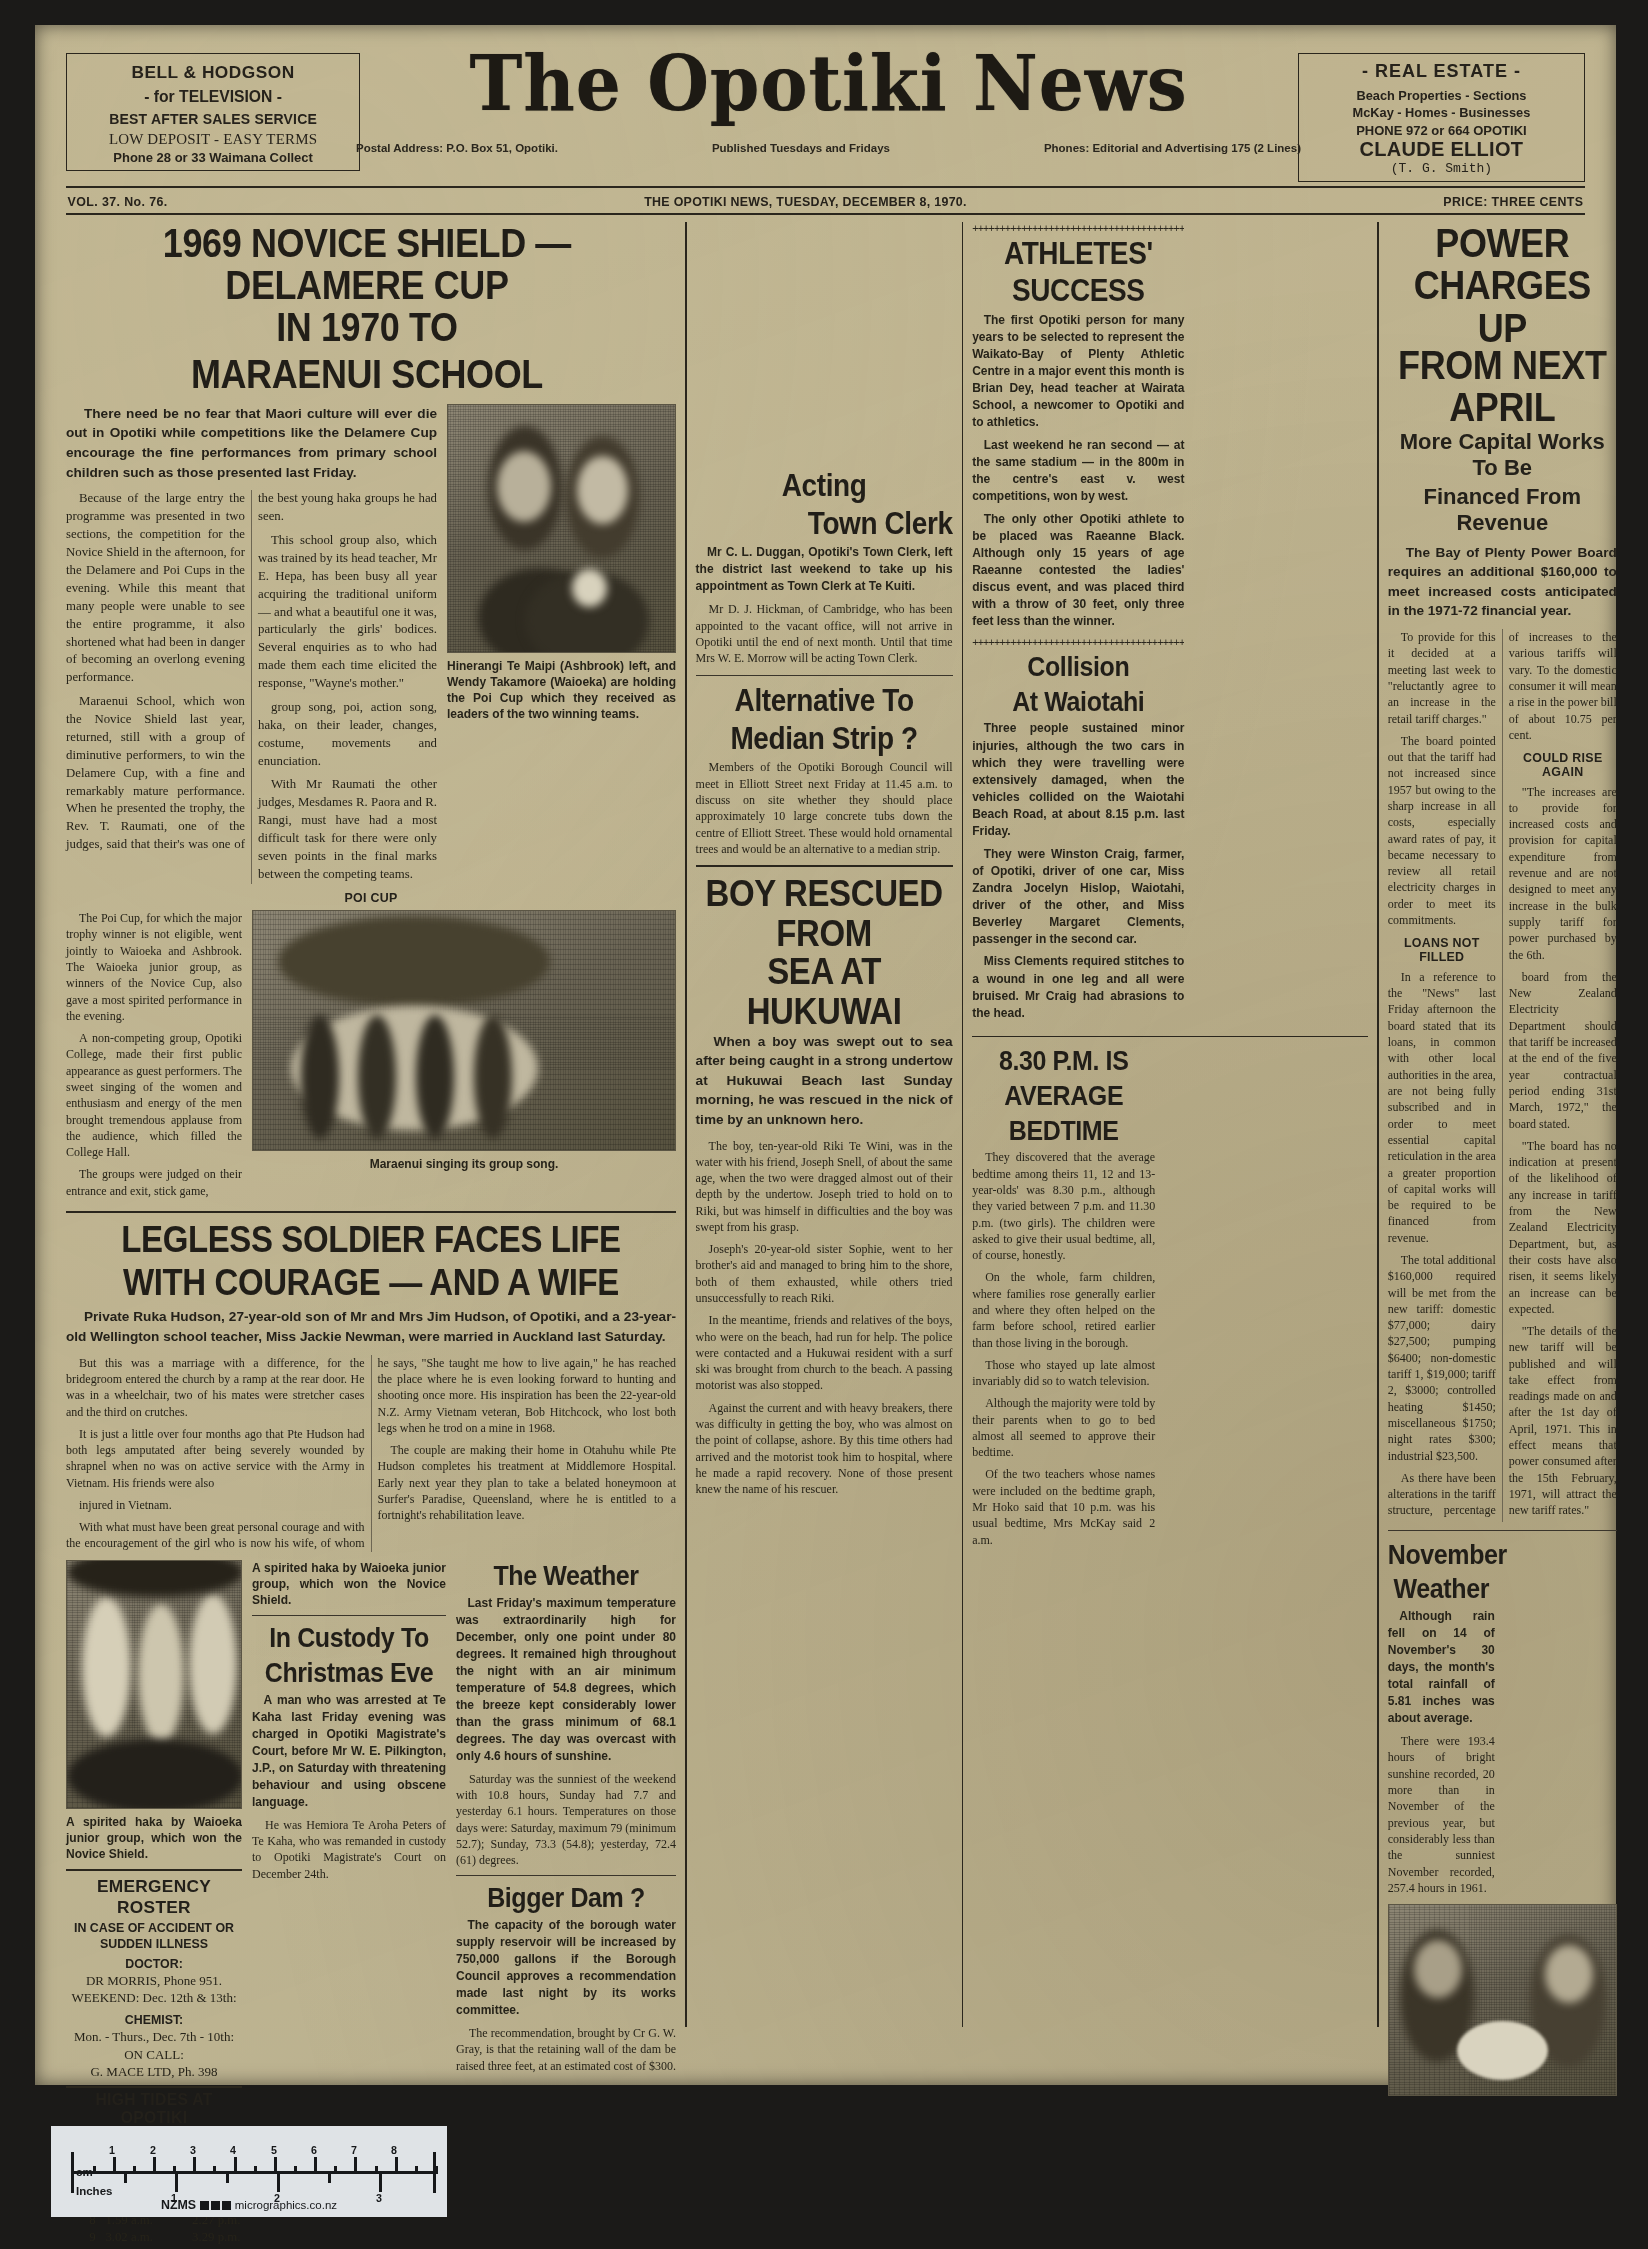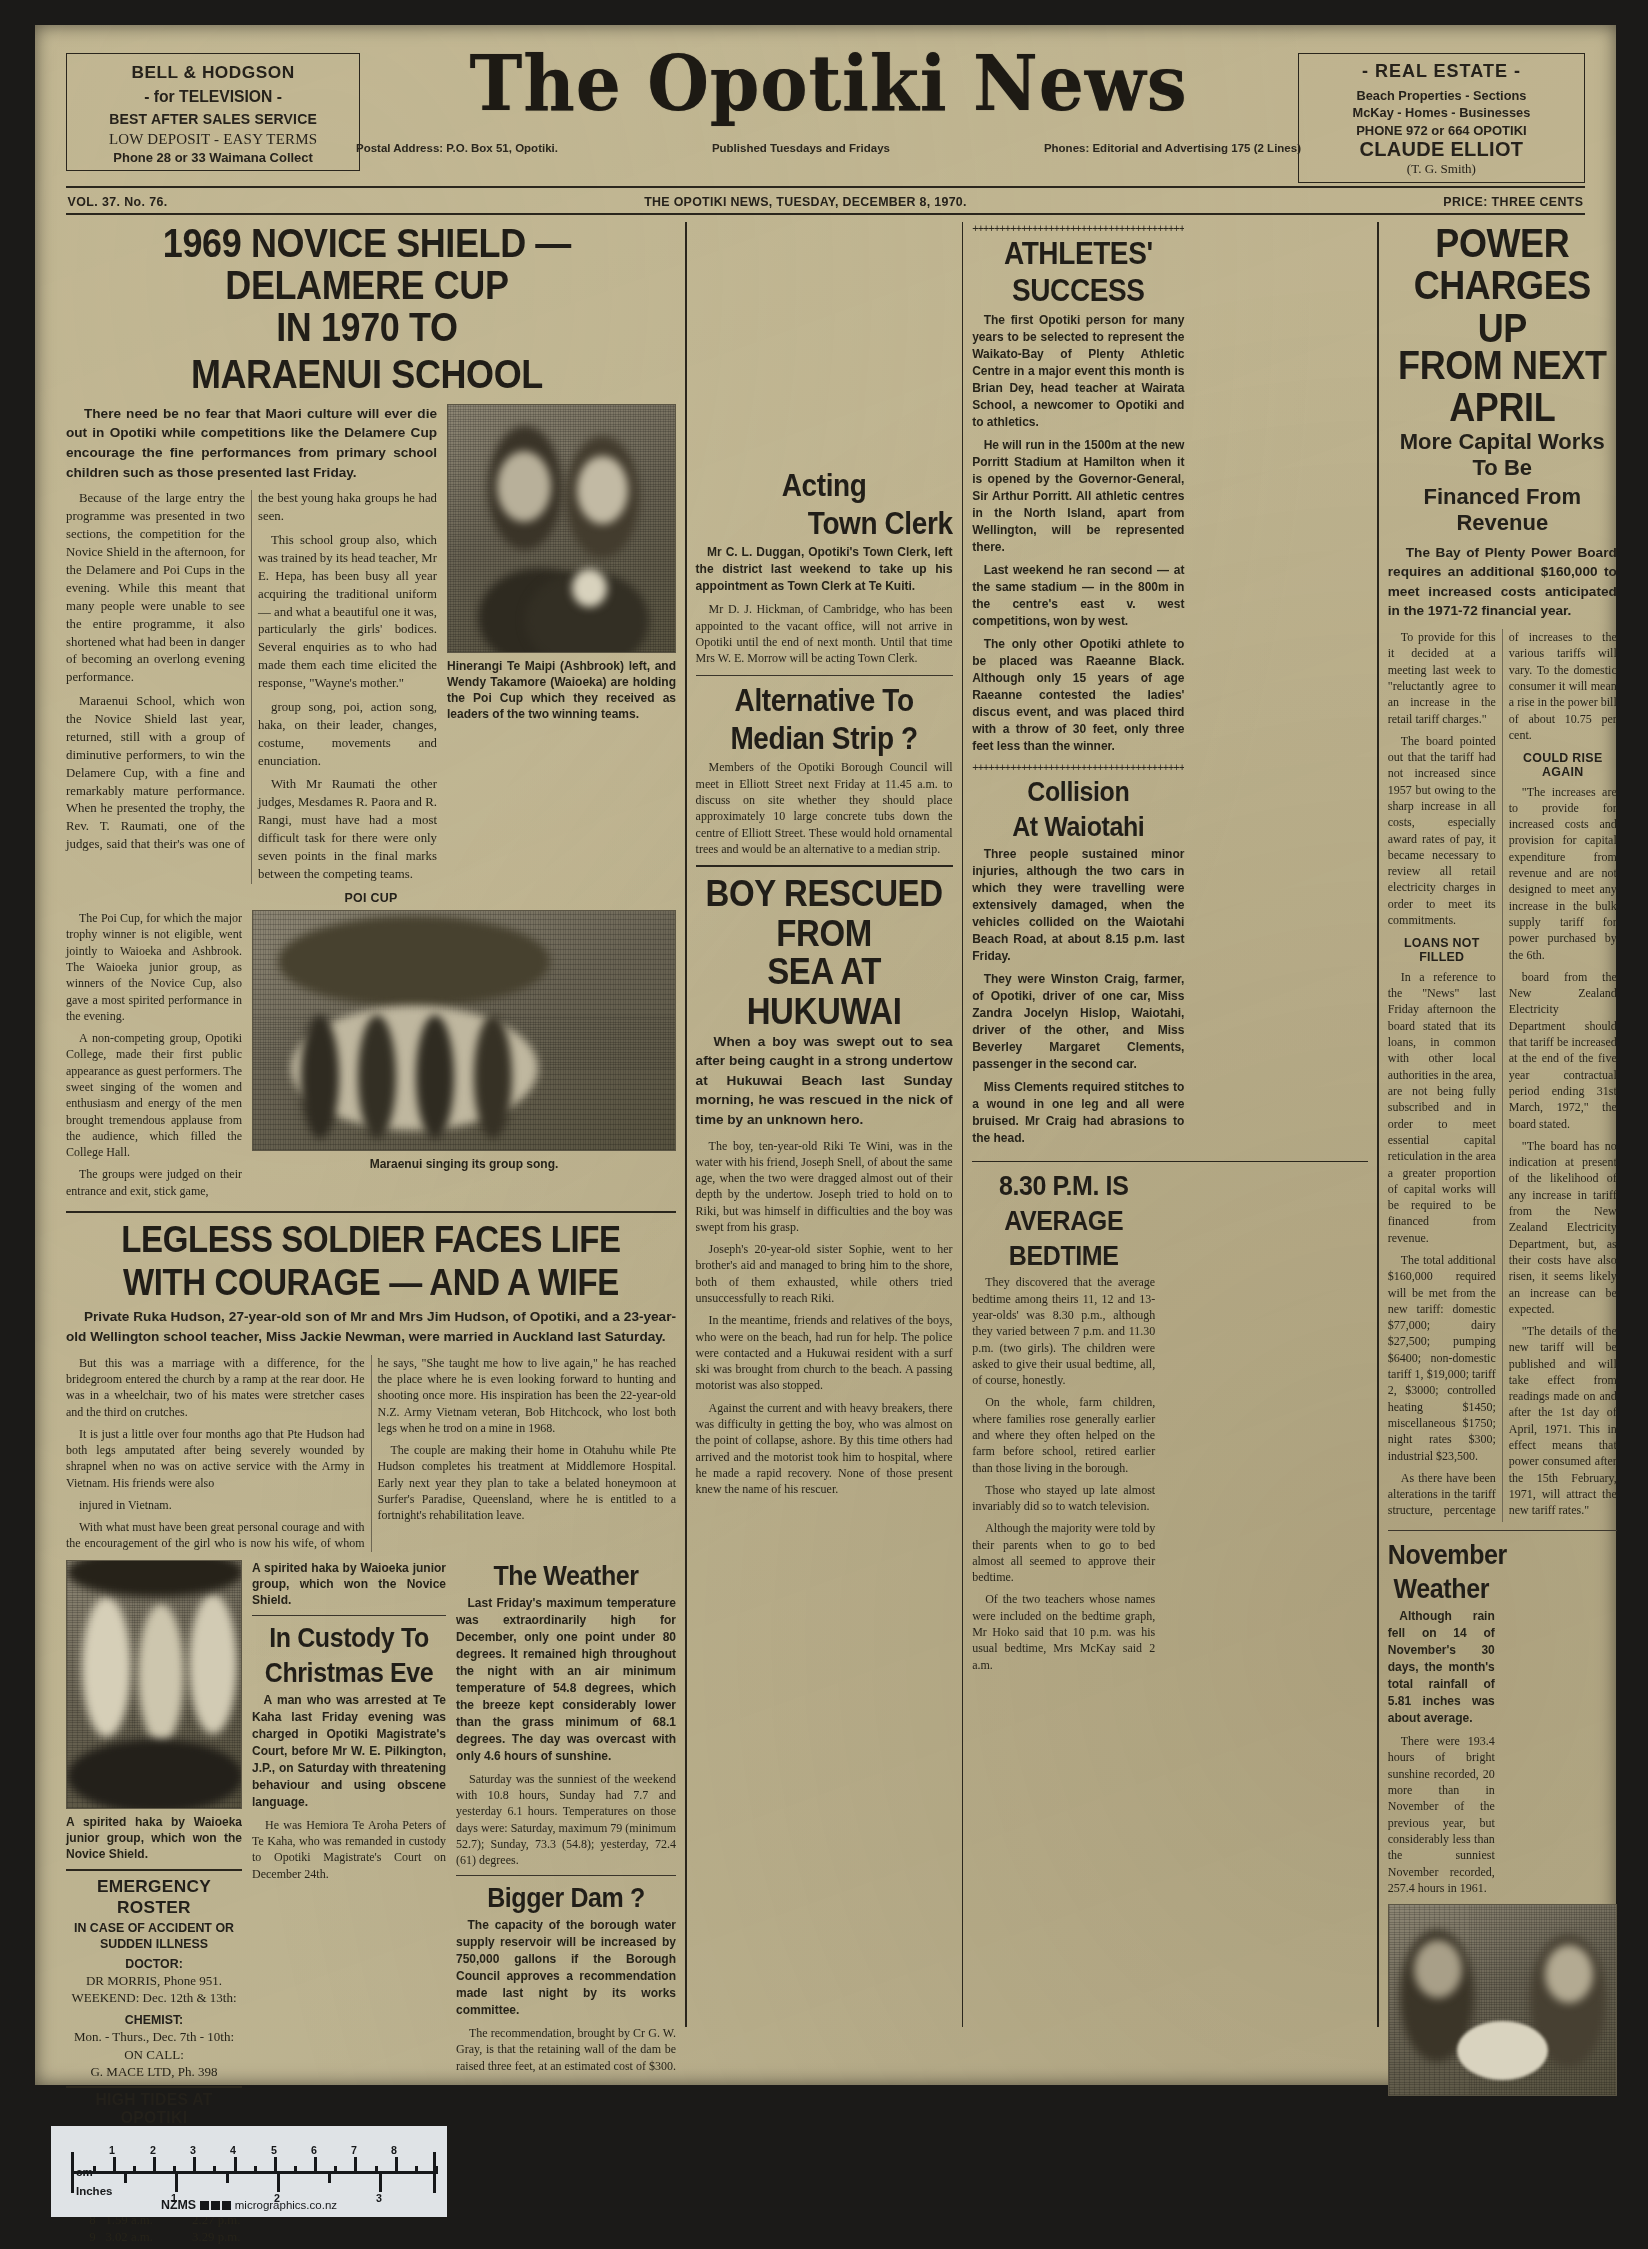--- a/index.html
+++ b/index.html
@@ -36,21 +36,21 @@
   #ad-right{right:0;width:272px;}
   .ad-l1{font-weight:bold;font-size:17.3px;letter-spacing:0.5px;margin:3.3px 0 5px;}
   .ad-l2{font-weight:bold;font-size:15.7px;margin-bottom:5px;}
   .ad-l3{font-size:14px;font-weight:bold;letter-spacing:0.2px;margin-bottom:3.3px;}
   .ad-l4{font-family:"Liberation Serif",serif;font-size:15px;letter-spacing:0.2px;margin-bottom:2.5px;}
   .ad-l5{font-weight:bold;font-size:13px;}
   .re-1{font-weight:bold;font-size:18px;letter-spacing:1px;margin:2.5px 0 4.1px;}
   .re-2{font-weight:bold;font-size:12.8px;line-height:1.35;}
   .re-3{font-weight:bold;font-size:13px;margin-top:1.6px;}
   .re-4{font-weight:bold;font-size:20px;letter-spacing:0.3px;}
-  .re-5{font-family:Liberation Serif, serif;font-size:13px;}
+  .re-5{font-family:Liberation Mono, monospace;font-size:13px;}
 
   #title{
     position:absolute;left:288px;right:282px;top:1.6px;text-align:center;
     font-family:"DejaVu Serif", serif;
     font-weight:bold;
     font-size:71px;line-height:1.0;
     letter-spacing:0.8px;
     color:#1d1a14;
     font-style:normal;
     transform:scaleY(1.08);
@@ -430,21 +430,20 @@
     <div class="colsep"></div>
 
     <div class="colC">
       <div style="display:flex;gap:10px;">
 
         <div style="flex:0 0 183px;">
           <div class="dingrule">+++++++++++++++++++++++++++++++++++++++</div>
           <h1 class="hl hl-md">ATHLETES'</h1>
           <h1 class="hl hl-md">SUCCESS</h1>
           <p class="bodysans">The first Opotiki person for many years to be selected to represent the Waikato-Bay of Plenty Athletic Centre in a major event this month is Brian Dey, head teacher at Wairata School, a newcomer to Opotiki and to athletics.</p>
-          <p class="bodysans">He will run in the 1500m at the new Porritt Stadium at Hamilton when it is opened by the Governor-General, Sir Arthur Porritt. All athletic centres in the North Island, apart from Wellington, will be represented there.</p>
           <p class="bodysans">Last weekend he ran second — at the same stadium — in the 800m in the centre's east v. west competitions, won by west.</p>
           <p class="bodysans">The only other Opotiki athlete to be placed was Raeanne Black. Although only 15 years of age Raeanne contested the ladies' discus event, and was placed third with a throw of 30 feet, only three feet less than the winner.</p>
           <div class="dingrule">+++++++++++++++++++++++++++++++++++++++</div>
 
           <h1 class="hl hl-sm hl-left">Collision</h1>
           <h1 class="hl hl-sm hl-left">At Waiotahi</h1>
           <p class="bodysans">Three people sustained minor injuries, although the two cars in which they were travelling were extensively damaged, when the vehicles collided on the Waiotahi Beach Road, at about 8.15 p.m. last Friday.</p>
           <p class="bodysans">They were Winston Craig, farmer, of Opotiki, driver of one car, Miss Zandra Jocelyn Hislop, Waiotahi, driver of the other, and Miss Beverley Margaret Clements, passenger in the second car.</p>
           <p class="bodysans">Miss Clements required stitches to a wound in one leg and all were bruised. Mr Craig had abrasions to the head.</p>
         </div>

